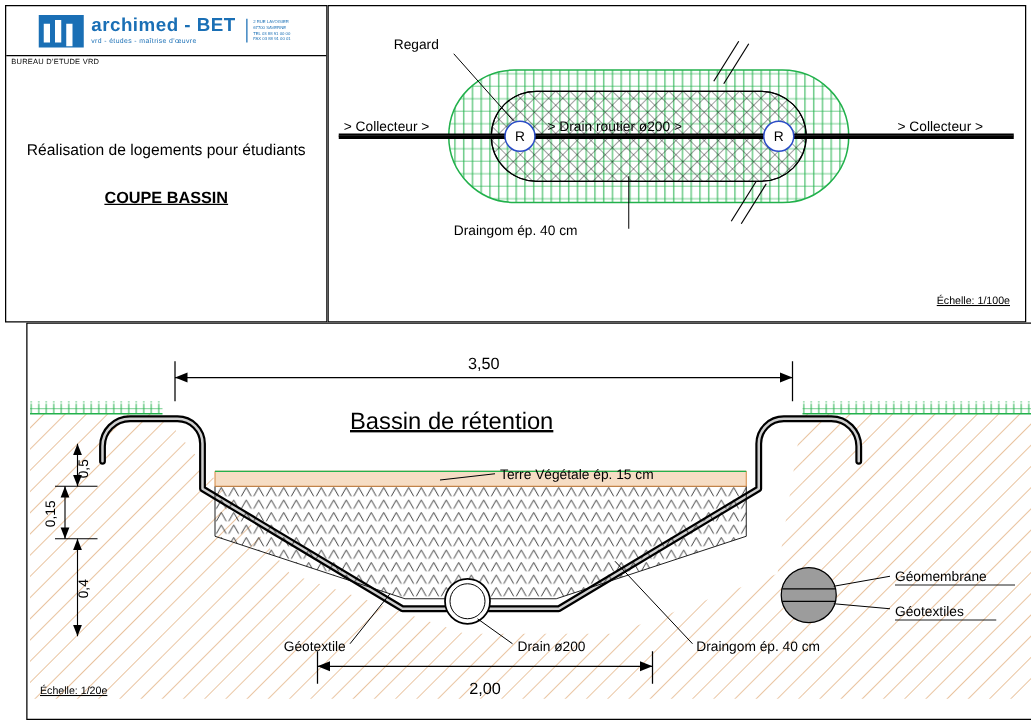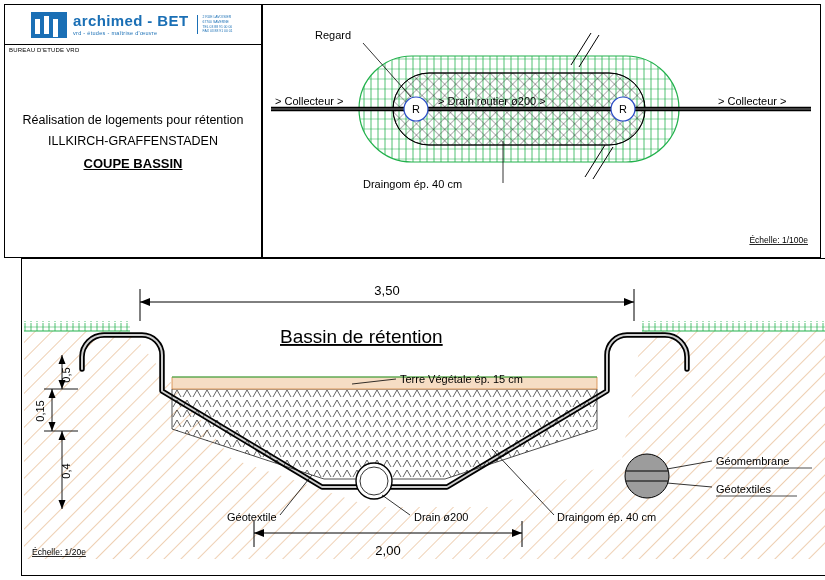--- a/index.html
+++ b/index.html
@@ -110,21 +110,21 @@
     top: 105px;
     width: 256px;
     text-align: center;
     font-size: 12.5px;
     line-height: 1.7;
   }
   #coupe-title {
     display: inline-block;
     font-weight: bold;
     text-decoration: underline;
-    margin-top: 0;
+    margin-top: 16px;
     font-size: 13px;
   }
   
   #plan-block {
     left: 258px;
     top: 0;
     width: 559px;
     height: 254px;
   }
   #section-block {
@@ -173,22 +173,21 @@
       </span>
       <span class="logo-right" style="white-space:pre-line">2 RUE LAVOISIER
 67700 SAVERNE
 TEL 03 88 91 00 00
 FAX 03 88 91 00 01</span>
     </div>
 
     <div id="bureau-label">BUREAU D'ETUDE VRD</div>
 
     <div id="title-text">
-      <div>Réalisation de logements pour rétention</div>
-      <div>ILLKIRCH-GRAFFENSTADEN</div>
+      <div>Réalisation de logements pour étudiants</div>
       <div><span id="coupe-title">COUPE BASSIN</span></div>
     </div>
   </div>
 
   <div class="block" id="plan-block">
     <svg width="557" height="252" viewBox="0 0 557 252">
       <defs>
         <pattern id="hatchDiag" width="8" height="8" patternUnits="userSpaceOnUse" patternTransform="rotate(45)">
           <line x1="0" y1="0" x2="0" y2="8" stroke="#000" stroke-width="0.6"></line>
         </pattern>

